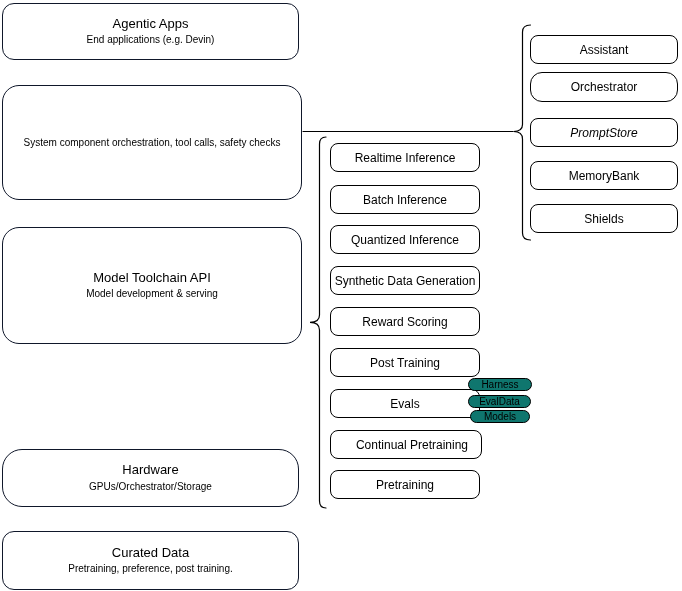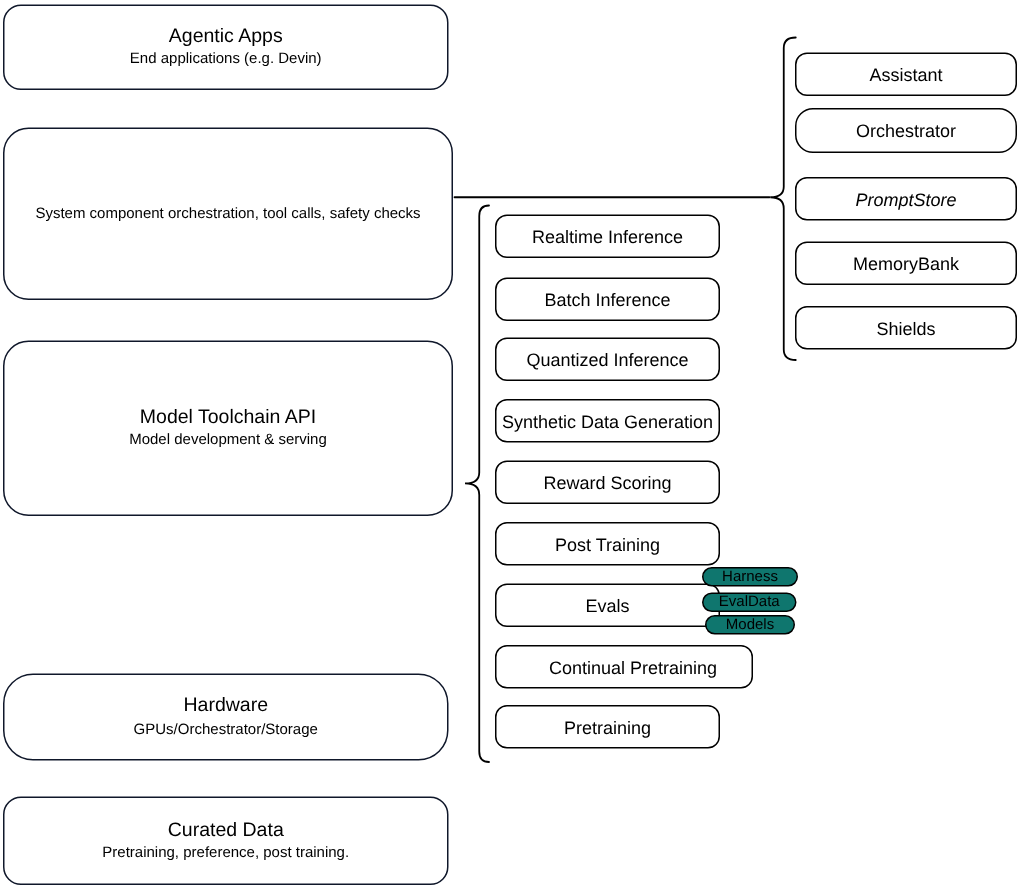--- a/index.html
+++ b/index.html
@@ -111,21 +111,21 @@
     <div class="box-sub">Pretraining, preference, post training.</div>
   </div>
 
   <div class="small-box" style="left:330px; top:143px; width:150px; height:29px;">Realtime Inference</div>
   <div class="small-box" style="left:330px; top:185px; width:150px; height:29px;">Batch Inference</div>
   <div class="small-box" style="left:330px; top:225px; width:150px; height:29px;">Quantized Inference</div>
   <div class="small-box" style="left:330px; top:266px; width:150px; height:29px;">Synthetic Data Generation</div>
   <div class="small-box" style="left:330px; top:307px; width:150px; height:29px;">Reward Scoring</div>
   <div class="small-box" style="left:330px; top:348px; width:150px; height:29px;text-align:center;">Post Training</div>
   <div class="small-box" style="left:330px; top:389px; width:150px; height:29px;">Evals</div>
-  <div class="small-box" style="left:330px; top:430px; width:172px; height:29px;padding-left:12px;">Continual Pretraining</div>
+  <div class="small-box" style="left:330px; top:430px; width:152px; height:29px;padding-left:12px;">Continual Pretraining</div>
   <div class="small-box" style="left:330px; top:470px; width:150px; height:29px;">Pretraining</div>
 
   <div class="pill" style="left:468px; top:378px; width:64px; height:13px;">Harness</div>
   <div class="pill" style="left:468px; top:395px; width:63px; height:13px;">EvalData</div>
   <div class="pill" style="left:470px; top:410px; width:60px; height:13px;">Models</div>
 
   <div class="small-box" style="left:530px; top:35px; width:148px; height:29px;">Assistant</div>
   <div class="small-box" style="left:530px; top:72px; width:148px; height:30px;border-radius:12px;">Orchestrator</div>
   <div class="small-box" style="left:530px; top:118px; width:148px; height:29px;font-style:italic;">PromptStore</div>
   <div class="small-box" style="left:530px; top:161px; width:148px; height:29px;">MemoryBank</div>

